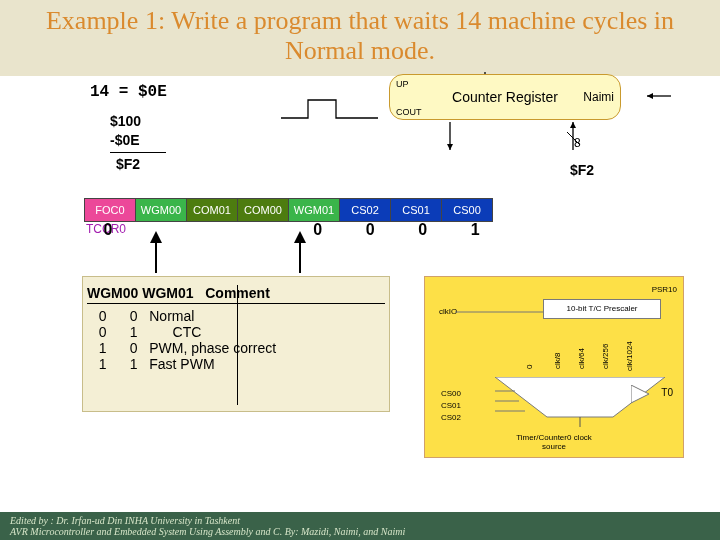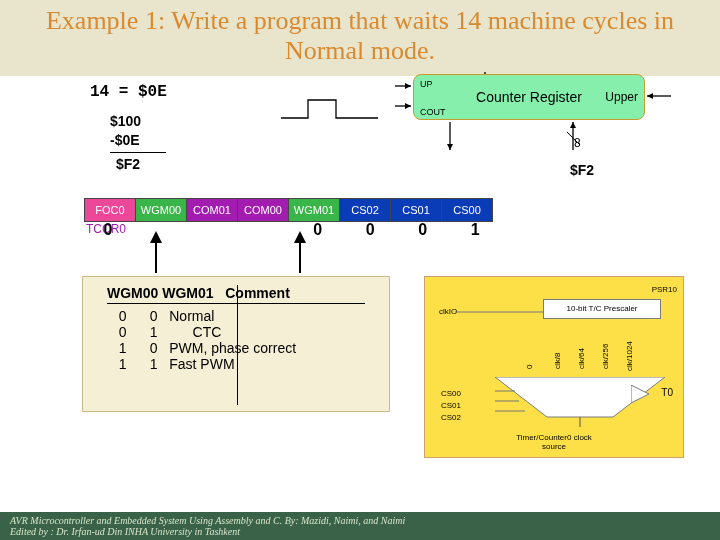--- a/index.html
+++ b/index.html
@@ -3,39 +3,39 @@
 <meta charset="utf-8">
 <style>
   body{margin:0;font-family:Arial,Helvetica,sans-serif;background:#fff;width:720px;height:540px;position:relative;overflow:hidden}
   .title-band{background:#e9e4cc;padding:6px 6px 10px;text-align:center}
   .title-band h1{margin:0;font:26px/1.15 Georgia,serif;color:#da8a2e;font-weight:normal}
   .content{position:relative;padding:8px 18px 0 18px}
   .hex-eq{position:absolute;left:90px;top:8px;font:700 16px/1 'Courier New',monospace}
   .sub-block{position:absolute;left:110px;top:36px;font:700 14px/1.35 Arial}
   .sub-block hr{width:56px;margin:2px 0;border:0;border-top:1px solid #000}
   .pulse{position:absolute;left:280px;top:20px}
-  .counter-box{position:absolute;left:413px;top:-2px;width:230px;height:44px;border:1.5px solid #C99A2E;background:#86efac;border-radius:8px}
+  .counter-box{position:absolute;left:389px;top:-2px;width:230px;height:44px;border:1.5px solid #C99A2E;background:#fef9c3;border-radius:14px}
   .counter-box .up{position:absolute;left:6px;top:4px;font:9px Arial}
   .counter-box .cout{position:absolute;left:6px;bottom:2px;font:9px Arial}
   .counter-box .cr{position:absolute;left:50%;top:50%;transform:translate(-50%,-50%);font:14px Arial}
   .counter-box .load{position:absolute;right:6px;top:50%;transform:translateY(-50%);font:12px Arial}
   .arrow{stroke:#000;fill:#000}
   .diag-arrows{position:absolute;left:395px;top:-4px}
   .div8{position:absolute;left:574px;top:60px;font:12px Arial}
   .f2-label{position:absolute;left:570px;top:86px;font:700 14px Arial}
   .tccr{position:absolute;left:84px;top:122px}
   .tccr table{border-collapse:collapse}
   .tccr td{width:48px;height:20px;border:1px solid #444;font:11px Arial;text-align:center;color:#fff}
-  .c-blue{background:#ec4899}.c-green{background:#3AB54A}.c-blue2{background:#a21caf}.c-blue3{background:#0B3CB8}
+  .c-blue{background:#ec4899}.c-green{background:#3AB54A}.c-blue2{background:#4d7c0f}.c-blue3{background:#0B3CB8}
   .tccr-name{font:12px Arial;color:#a21caf;margin-left:2px;display:inline-block;vertical-align:top}
   .bits-row{position:absolute;left:84px;top:145px;font:700 16px Arial;letter-spacing:0}
   .bits-row span{display:inline-block;width:48px;text-align:center}
   .v-arrow{position:absolute;width:0;height:0;border-left:6px solid transparent;border-right:6px solid transparent;border-bottom:12px solid #000}
   .v-stem{position:absolute;width:2px;background:#000}
-  .mode-table{position:absolute;left:82px;top:200px;width:308px;height:136px;background:#f4efd5;border:1px solid #c8bd8a;padding:8px 24px;box-sizing:border-box;font:14px Arial}
+  .mode-table{position:absolute;left:82px;top:200px;width:308px;height:136px;background:#f4efd5;border:1px solid #c8bd8a;padding:8px 4px;box-sizing:border-box;font:14px Arial}
   .mode-table .hdr{font-weight:bold;border-bottom:1px solid #000;padding-bottom:2px;margin-bottom:4px}
   .mode-table .row{white-space:pre}
   .mode-table .vline{position:absolute;left:154px;top:8px;width:1px;height:120px;background:#000}
   .diagram{position:absolute;left:424px;top:200px;width:258px;height:180px;background:#fde047;border:1px solid #d0a06a;font:8px Arial}
   .diagram .psr{position:absolute;right:6px;top:8px;font:8px Arial}
   .diagram .prescaler{position:absolute;left:118px;top:22px;width:116px;height:18px;background:#fff;border:1px solid #7a7a7a;font:8px Arial;text-align:center;line-height:18px}
   .diagram .clk{position:absolute;left:14px;top:30px;font:8px Arial}
   .diagram .t0{position:absolute;right:10px;top:110px;font:10px Arial}
   .diagram .cs{position:absolute;left:16px;font:8px Arial}
   .diagram .label-out{position:absolute;left:50%;bottom:6px;transform:translateX(-50%);font:8px Arial}
@@ -77,21 +77,21 @@
       <polygon points="55,78 52,72 58,72"></polygon>
     <line x1="178" y1="50" x2="178" y2="78" class="arrow" stroke-width="1.3"></line>
       <polygon points="178,50 175,56 181,56"></polygon>
     <line x1="172" y1="60" x2="184" y2="72" stroke="#000" stroke-width="1"></line>
   </svg>
 
   <div class="counter-box">
     <span class="up">UP</span>
     <span class="cout">COUT</span>
     <span class="cr">Counter Register</span>
-    <span class="load">Upper</span>
+    <span class="load">Naimi</span>
   </div>
 
   <div class="div8">8</div>
   <div class="f2-label">$F2</div>
 
   <div class="tccr">
     <table>
         <tbody>
           <tr>
       <td class="c-blue">FOC0</td>
@@ -170,16 +170,16 @@
     <svg style="position:absolute;right:30px;top:108px" width="22" height="18">
         <polygon points="0,0 18,9 0,18" fill="#fff" stroke="#777"></polygon>
       </svg>
     <div class="label-out" style="white-space:pre-line;text-align:center">Timer/Counter0 clock
 source</div>
   </div>
 </div>
 
 <div class="footer">
   <div>
+    <div>Edited by : Dr. Irfan-ud Din INHA University in Tashkent</div>
     <div>AVR Microcontroller and Embedded System Using Assembly and C. By: Mazidi, Naimi, and Naimi</div>
-    <div>Edited by : Dr. Irfan-ud Din INHA University in Tashkent</div>
   </div>
 </div>
 
 </body></html>

